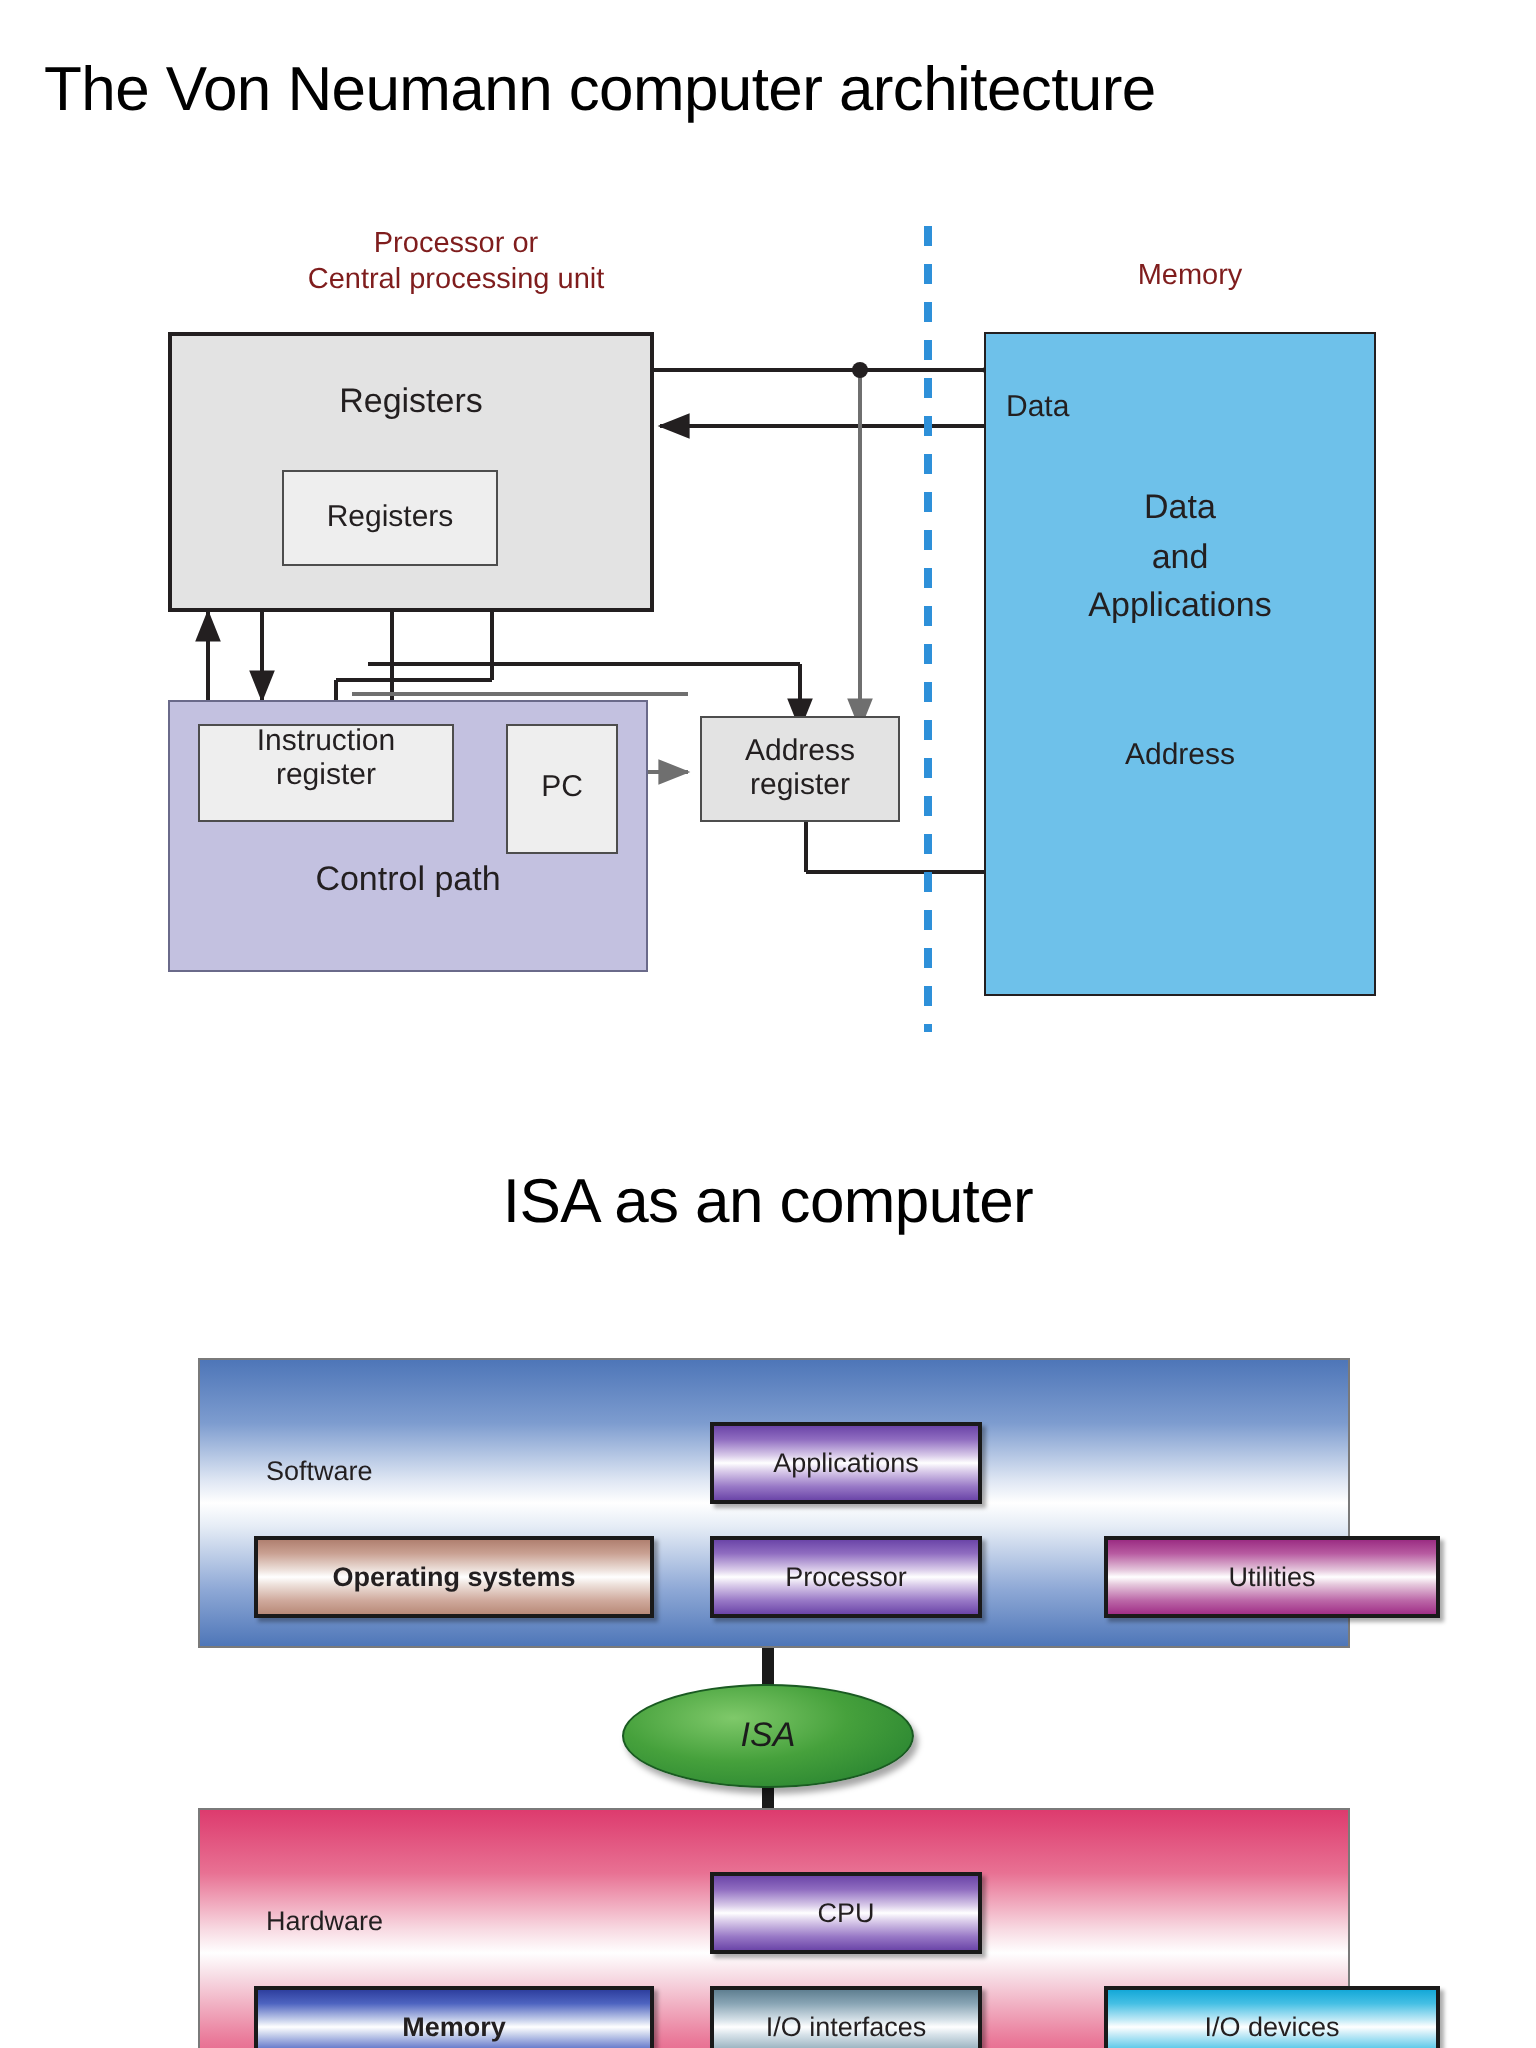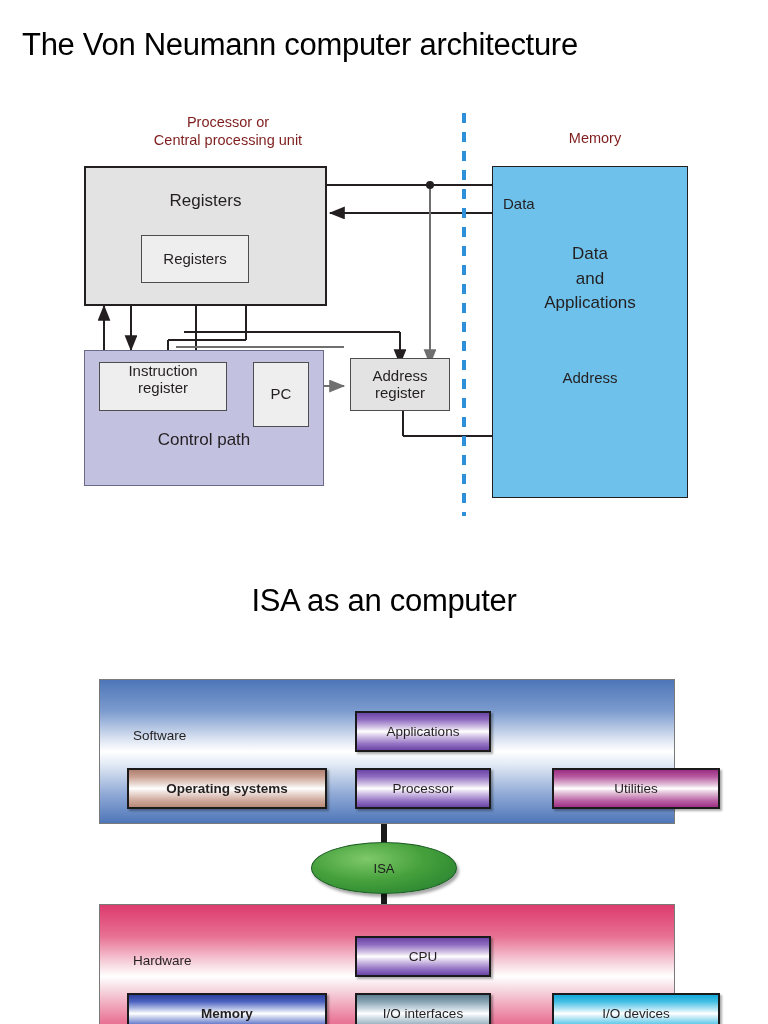--- a/index.html
+++ b/index.html
@@ -146,23 +146,24 @@
   .g-cyan   { background: linear-gradient(to bottom, #14a8d8 0%, #44bfe4 18%, #bfe9f6 40%, #ffffff 50%, #c6ebf7 60%, #4ec4e7 82%, #18abda 100%); }
 
   #isa-connector-top    { position:absolute; left: 381px; top: 164px; width: 6px; height: 34px; background:#1a1a1a; }
   #isa-connector-bottom { position:absolute; left: 381px; top: 216px; width: 6px; height: 30px; background:#1a1a1a; }
   #isa-ellipse {
     position: absolute; left: 311px; top: 182px; width: 146px; height: 52px;
     border-radius: 50%;
     background: radial-gradient(ellipse at 38% 32%, #7fc96a 0%, #46a13c 45%, #1f7a2d 100%);
     border: 1.5px solid #1a5a22;
     display: flex; align-items: center; justify-content: center;
-    font-size: 13px; color: #1c1c1c;
+    font-size: 17px; color: #1c1c1c;
     box-shadow: 2px 3px 3px rgba(0,0,0,0.35);
     z-index: 3;
+    font-style: italic;
   }
 </style>
 </head>
 <body>
 
 <div id="page">
 
   <div class="slide-title" id="title-von-neumann">The Von Neumann computer architecture</div>
 
   <div id="vn-diagram">

